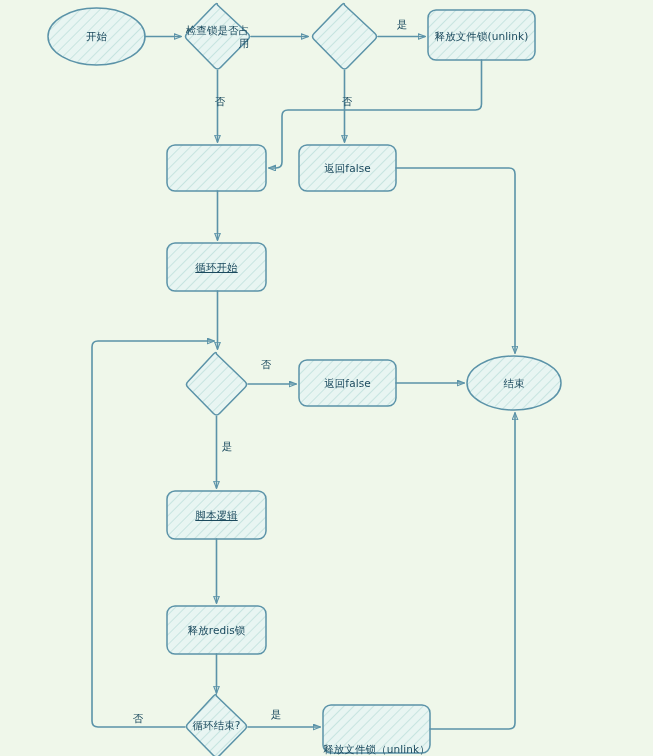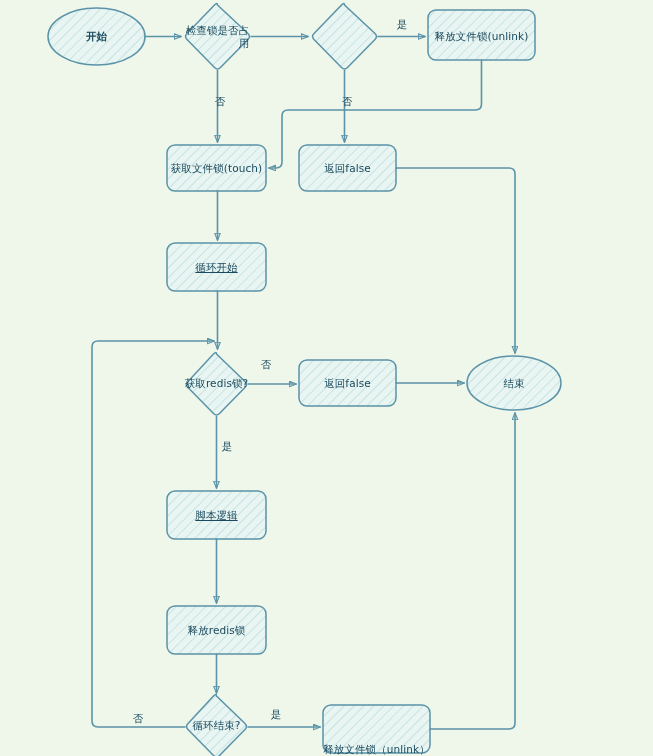--- a/index.html
+++ b/index.html
@@ -123,28 +123,26 @@
 
       <path d="M248 727 L320 727" marker-end="url(#arrow)"></path>
 
       <path d="M185 727 L98 727 Q92 727 92 721 L92 347 Q92 341 98 341 L214 341" marker-end="url(#arrow)"></path>
 
       <path d="M430 729 L509 729 Q515 729 515 723 L515 413" marker-end="url(#arrow)"></path>
 
     </g>
   </svg>
 
-  <div class="node-label" style="left:48px;  top:8px;   width:97px;  height:57px;font-weight:bold;">开始</div>
+  <div class="node-label" style="left:48px;  top:8px;   width:97px;  height:57px;">开始</div>
   <div class="node-label" style="left:178px; top:3px;   width:79px;  height:67px;text-align:right;">检查锁是否占
 用</div>
   <div class="node-label" style="left:428px; top:10px;  width:107px; height:52px;">释放文件锁(unlink)</div>
-  <div class="node-label" style="left:165px; top:145px; width:103px; height:46px;">获取文件锁(touch)</div>
   <div class="node-label" style="left:299px; top:145px; width:97px;  height:46px;">返回false</div>
   <div class="node-label" style="left:167px; top:243px; width:99px;  height:48px;text-decoration:underline;">循环开始</div>
-  <div class="node-label" style="left:179px; top:352px; width:75px;  height:63px;">获取redis锁?</div>
   <div class="node-label" style="left:299px; top:360px; width:97px;  height:46px;">返回false</div>
   <div class="node-label" style="left:467px; top:356px; width:94px;  height:54px;">结束</div>
   <div class="node-label" style="left:167px; top:491px; width:99px;  height:48px;text-decoration:underline;">脚本逻辑</div>
   <div class="node-label" style="left:183px; top:694px; width:67px;  height:62px;">循环结束?</div>
   <div class="node-label" style="left:167px; top:606px; width:99px;  height:48px;">释放redis锁</div>
   <div class="node-label" style="left:319px; top:705px; width:115px; height:48px;margin-top:20px;">释放文件锁（unlink）</div>
 
   <div class="edge-label" style="left:212px; top:95px;  width:16px;">否</div>
   <div class="edge-label" style="left:394px; top:18px;  width:16px;">是</div>
   <div class="edge-label" style="left:339px; top:95px;  width:16px;">否</div>

